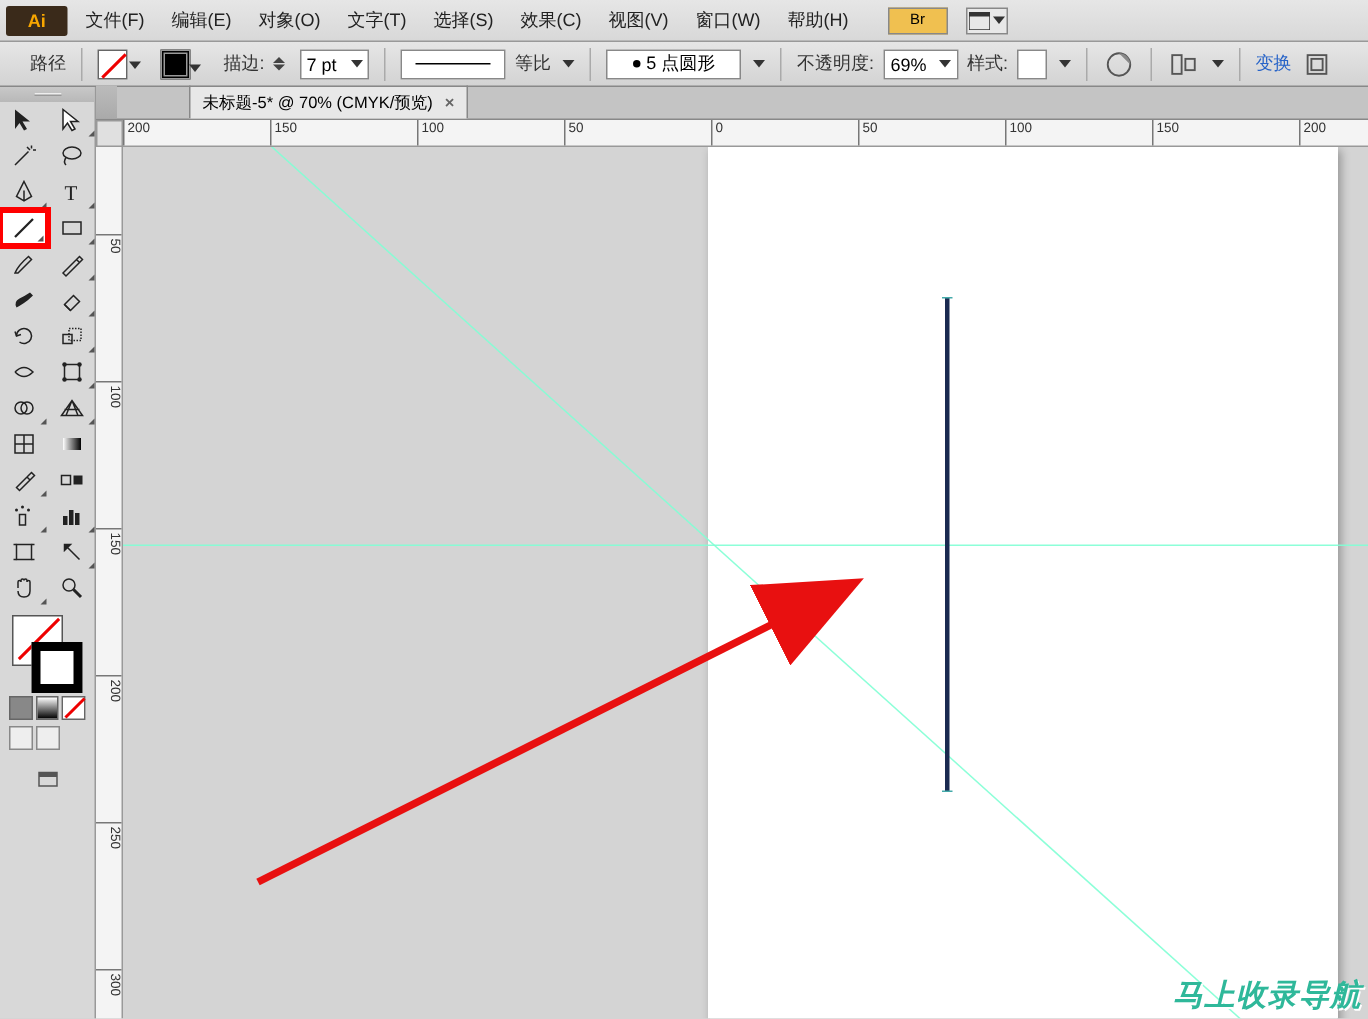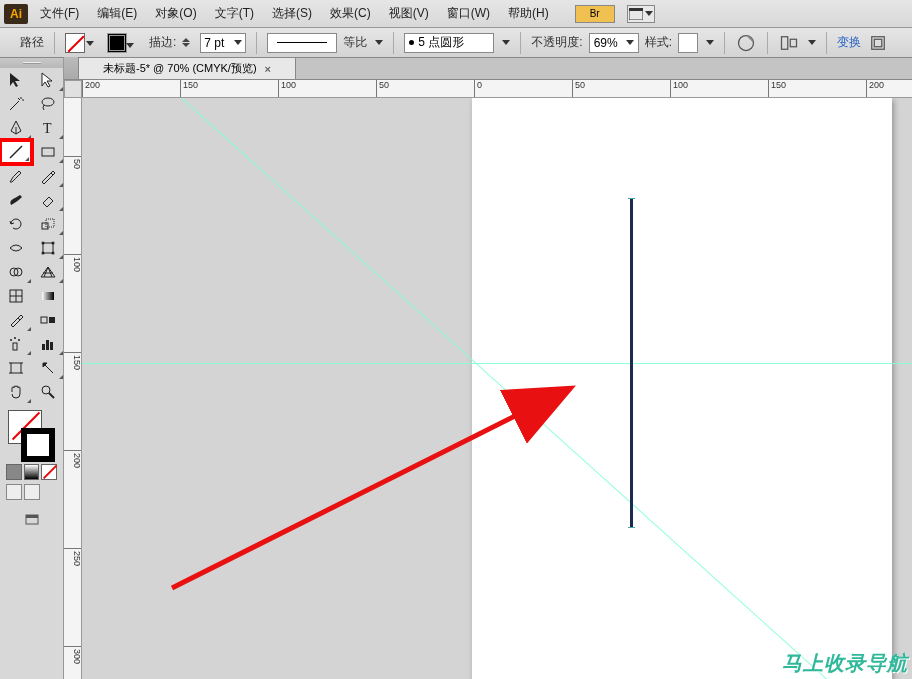--- a/index.html
+++ b/index.html
@@ -1,40 +1,40 @@
 <!DOCTYPE html>
 <html><head>
 <meta charset="utf-8">
 <style>
 * { box-sizing: border-box; margin: 0; padding: 0; user-select: none; }
 body { font-family: "Microsoft YaHei", "SimSun", Arial, sans-serif; font-size: 12px; background: #d4d4d4; width: 912px; height: 679px; overflow: hidden; position: relative; }
 
 
 .menubar { height: 28px; background: linear-gradient(#e6e6e6,#d8d8d8); border-bottom: 1px solid #999; display: flex; align-items: center; padding: 0 4px; gap: 6px; }
-.app-logo { width: 24px; height: 20px; background: #3a2a1a; color: #f7a600; font-weight: bold; display: flex; align-items: center; justify-content: center; font-size: 12px; border-radius: 2px; }
+.app-logo { width: 41px; height: 20px; background: #3a2a1a; color: #f7a600; font-weight: bold; display: flex; align-items: center; justify-content: center; font-size: 12px; border-radius: 2px; }
 .menubar .menu-item { padding: 2px 6px; color: #222; cursor: default; }
 .menubar .sep { flex: 0 0 8px; }
 .menubar .br-btn { width: 40px; height: 18px; background: #f0c050; border: 1px solid #888; font-size: 10px; display:flex;align-items:center;justify-content:center;}
 .menubar .layout-btn { width: 28px; height: 18px; background: #e8e8e8; border: 1px solid #888; margin-left:6px; display:flex;align-items:center;justify-content:center;}
 .tri { width:0;height:0;border-left:4px solid transparent;border-right:4px solid transparent;border-top:5px solid #333; display:inline-block; margin-left:2px; vertical-align:middle;}
 
 
 .optbar { height: 30px; background: linear-gradient(#e6e6e6,#d3d3d3); border-bottom: 1px solid #888; display:flex; align-items:center; gap:6px; padding:0 20px; }
 .optbar .label { color:#333; }
 .optbar .vsep { width:1px; height:22px; background:#aaa; margin:0 4px;}
 .swatch { width:20px; height:20px; border:1px solid #666; position:relative; background:#fff; }
 .swatch.none::after { content:""; position:absolute; left:-1px; top:9px; width:22px; height:2px; background:#e00; transform:rotate(-45deg);}
 .swatch.black { background:#000; border:3px double #999; width:20px;height:20px;}
 .stroke-input { width:46px; height:20px; border:1px solid #888; background:#fff; display:flex; align-items:center; padding:0 3px; justify-content:space-between;}
 .spin { display:flex; flex-direction:column; gap:1px; margin-right:4px;}
 .spin div{ width:0;height:0;border-left:4px solid transparent;border-right:4px solid transparent;}
 .spin .up{border-bottom:4px solid #444;} .spin .dn{border-top:4px solid #444;}
 .line-style { width:70px; height:20px; border:1px solid #888; background:#fff; display:flex;align-items:center;justify-content:center;}
 .line-style .ln{ width:50px; height:1px; background:#000;}
-.brush-sel { width:90px; height:20px; border:1px solid #888; background:#fff; display:flex;align-items:center; padding:0 4px; gap:4px;}
+.brush-sel { width:90px; height:20px; border:1px solid #888; background:#fff; display:flex;align-items:center; padding:0 4px; gap:4px;justify-content:center;}
 .dot{width:5px;height:5px;border-radius:50%;background:#000;}
 .opac-input { width:50px; height:20px; border:1px solid #888; background:#fff; padding:0 4px; display:flex;align-items:center;justify-content:space-between;}
 .style-box { width:20px;height:20px;border:1px solid #888;background:#fff;}
 .icon-btn { width:22px;height:22px;border:1px solid transparent; display:flex;align-items:center;justify-content:center;}
 .link-txt { color:#2864c8; cursor:pointer; }
 
 
 .tool-panel { position:absolute; left:0; top:58px; width:64px; bottom:0; background:#d8d8d8; border-right:1px solid #999;}
 .tool-grip { height:10px; background:linear-gradient(#c8c8c8,#b8b8b8); display:flex;align-items:center;justify-content:center;gap:2px;}
 .tool-grip span{width:18px;height:2px;background:#999;border-top:1px solid #eee;}
@@ -53,21 +53,21 @@
 .mini { width:16px;height:16px; border:1px solid #666; background:#fff; position:relative;}
 .mini.grad{background:linear-gradient(#fff,#000);}
 .mini.none::after{content:"";position:absolute;left:-1px;top:6px;width:18px;height:2px;background:#e00;transform:rotate(-45deg);}
 .mode-row{display:flex;gap:2px;padding:0 6px;}
 .mode-btn{width:16px;height:16px;border:1px solid #888;background:#eee;}
 
 
 .doc-area { position:absolute; left:64px; top:58px; right:0; bottom:0; background:#d4d4d4; }
 .tabbar { height:22px; background:#c4c4c4; border-bottom:1px solid #888; display:flex; align-items:flex-end;}
 .doc-grip { width:14px; height:22px; background:linear-gradient(#bbb,#aaa);}
-.tab { height:22px; background:#e8e8e8; border:1px solid #888; border-bottom:none; padding:2px 24px; display:flex;align-items:center;gap:8px; font-size:11px;}
+.tab { height:22px; background:#e8e8e8; border:1px solid #888; border-bottom:none; padding:2px 8px; display:flex;align-items:center;gap:8px; font-size:11px;margin-left:48px;}
 .tab .close{ color:#666; font-weight:bold;}
 .rulers-corner { position:absolute; left:0; top:22px; width:18px; height:18px; background:#e0e0e0; border:1px solid #999;}
 .ruler-h { position:absolute; left:18px; right:0; top:22px; height:18px; background:#f4f4f4; border-bottom:1px solid #999; overflow:hidden;}
 .ruler-v { position:absolute; left:0; top:40px; width:18px; bottom:0; background:#f4f4f4; border-right:1px solid #999; overflow:hidden;}
 .tick-h { position:absolute; top:0; height:18px; border-left:1px solid #777; font-size:9px; color:#333; padding-left:2px; display:flex; align-items:flex-start;}
 .tick-v { position:absolute; left:0; width:18px; border-top:1px solid #777; font-size:9px; color:#333; writing-mode:vertical-rl; text-orientation:mixed; padding-top:2px;}
 .canvas { position:absolute; left:18px; top:40px; right:0; bottom:0; background:#d4d4d4; overflow:hidden;}
 .artboard { position:absolute; left:390px; top:0; width:420px; height:610px; background:#fff; box-shadow:2px 2px 6px rgba(0,0,0,.3);}
 .guide-h { position:absolute; left:0; right:0; height:1px; background:#7fffd4; opacity:.9;}
 .guide-d { position:absolute; width:1200px; height:1px; background:#7fffd4; opacity:.9; transform-origin:left center;}

